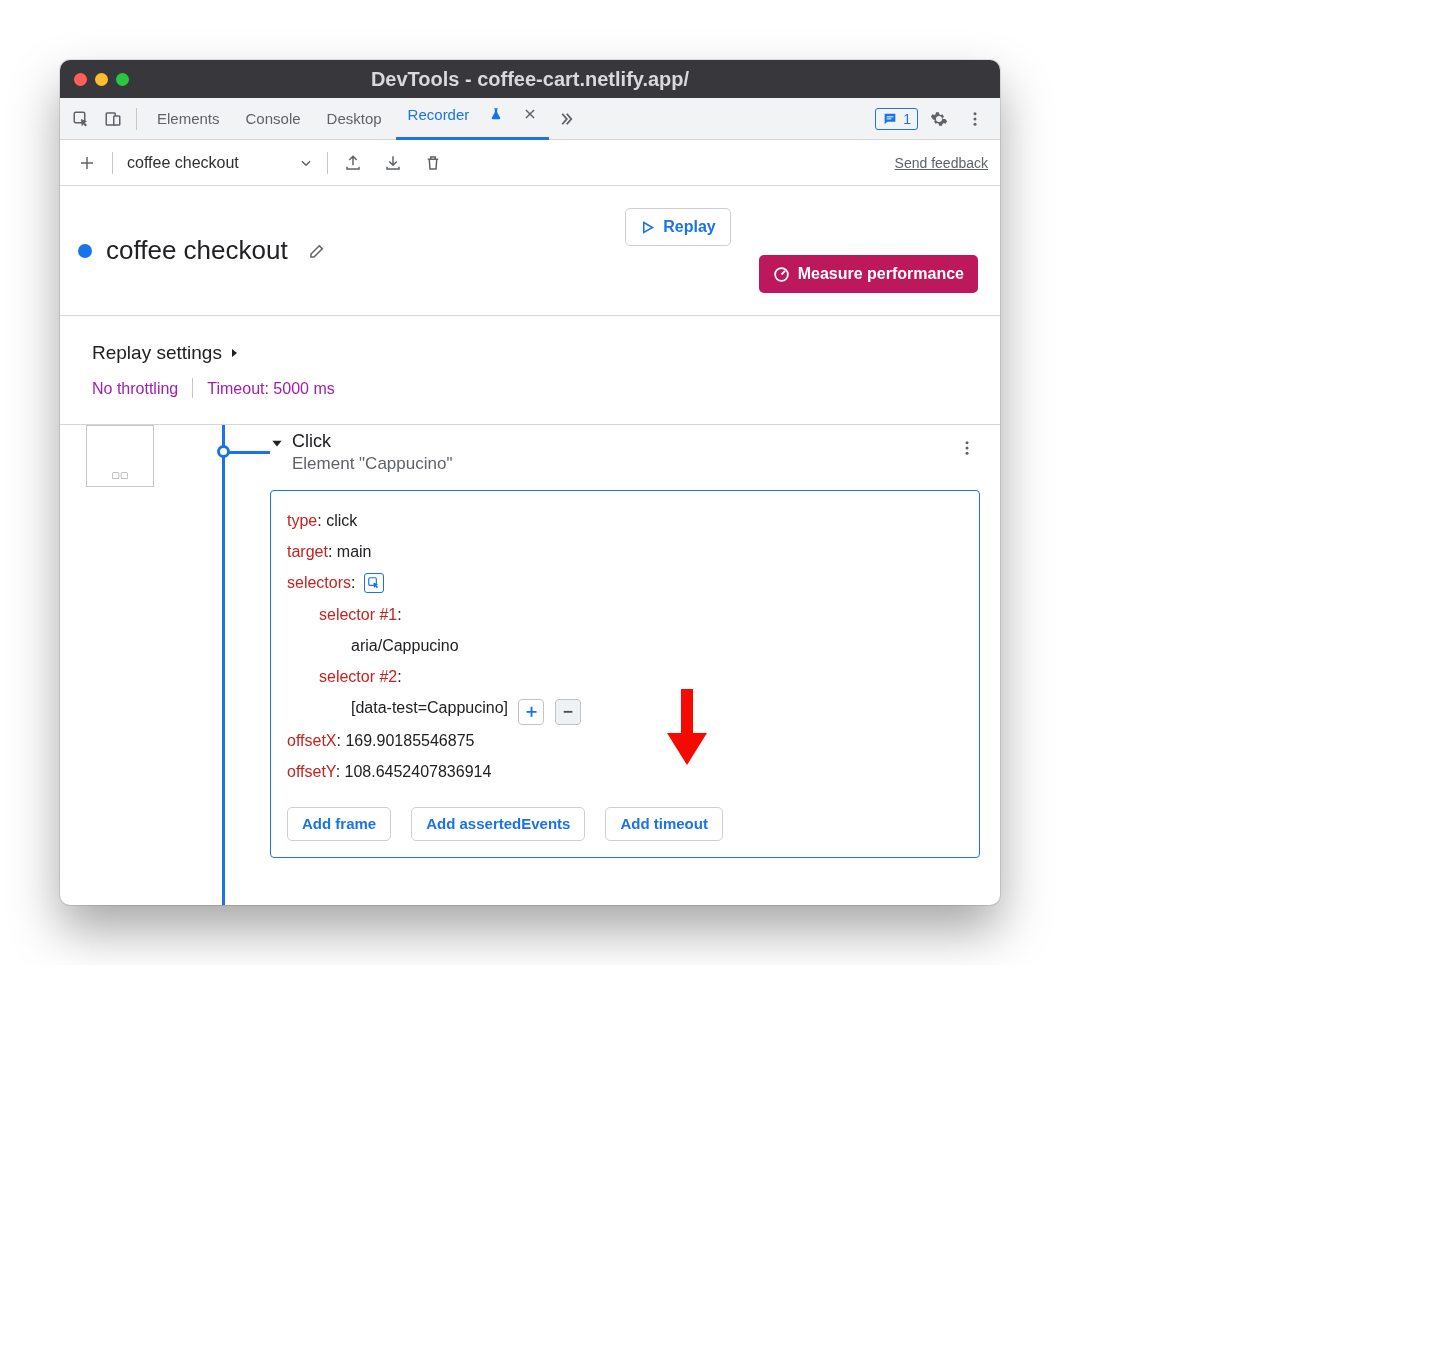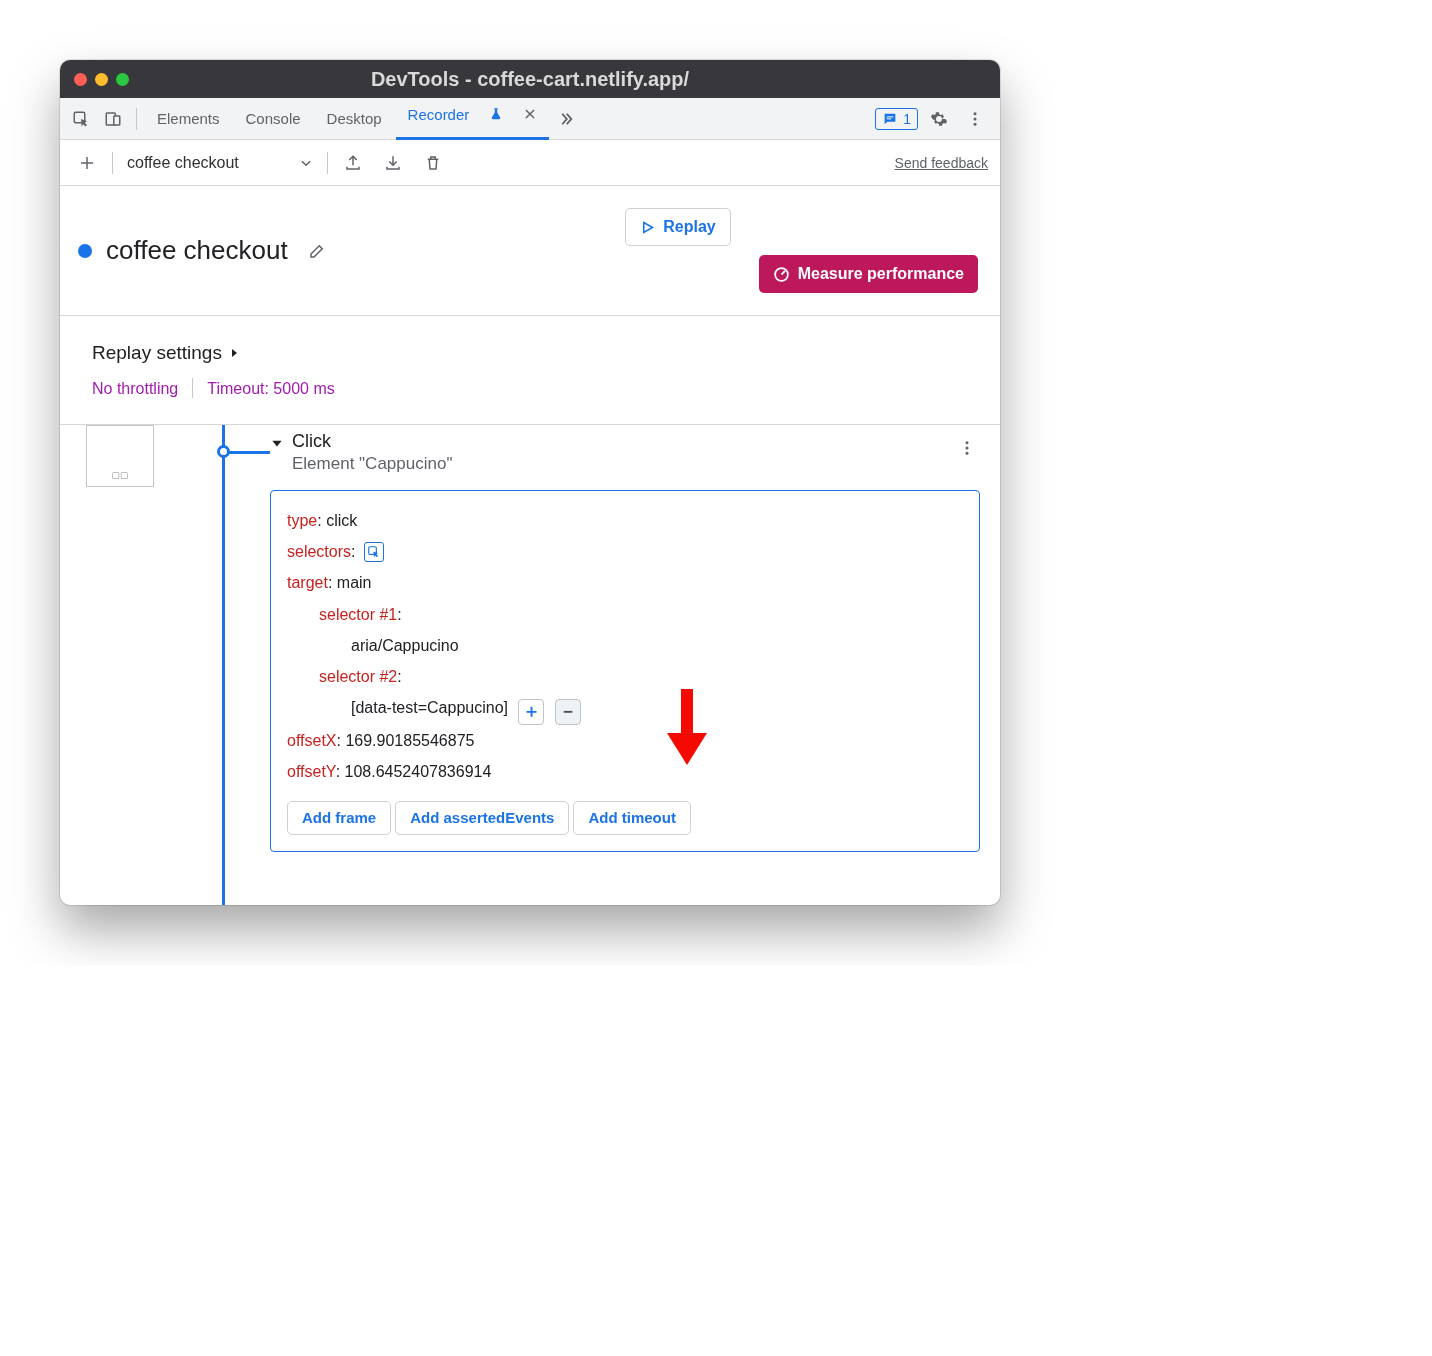--- a/index.html
+++ b/index.html
@@ -47,21 +47,21 @@
 .step-header .txts .t1 { font-size: 18px; color: #202124; }
 .step-header .txts .t2 { font-size: 17px; color: #5f6368; margin-top: 2px; }
 .kebab { position: absolute; right: 18px; top: 8px; color: #5f6368; }
 .code-box { margin-top: 16px; border: 1.5px solid #1a73e8; border-radius: 4px; padding: 14px 16px 16px; font-family: Liberation Sans, sans-serif; font-size: 16px; color: #202124; line-height: 1.95; position: relative; }
 .kw { color: #c5221f; }
 .ind1 { padding-left: 32px; }
 .ind2 { padding-left: 64px; }
 .pick-icon { display:inline-flex; border:1.5px solid #1a73e8; border-radius:3px; padding:2px; color:#1a73e8; vertical-align: -2px; margin-left: 4px;}
 .pm-btn { display:inline-flex; align-items:center; justify-content:center; width:26px; height:26px; border:1px solid #bfc4c9; border-radius:4px; color:#1a73e8; font-size:18px; font-weight:600; margin-left:6px; vertical-align:-4px; cursor:pointer;}
 .pm-btn.minus { background:#eef2f5; color:#4a4e52;}
-.add-row { display:flex; gap:4px; margin-top:14px; }
+.add-row { display:flex; gap:20px; margin-top:20px; }
 .add-row .btn { height:34px; font-size:15px; padding:0 14px; }
 .arrow { position:absolute; left: 392px; top: 198px; color:#f40a00; pointer-events:none; }
 .feedback { margin-left:auto; color:#5f6368; font-size:14px; text-decoration: underline; }
 </style>
 </head>
 <body>
 
 <div class="window">
   <div class="titlebar">
     <div class="traffic">
@@ -222,29 +222,29 @@
             <path d="M4 8l8 10 8-10z"></path>
           </svg>
         <div class="txts">
           <div class="t1">Click</div>
           <div class="t2">Element "Cappucino"</div>
         </div>
       </div>
 
       <div class="code-box">
         <div><span class="kw">type</span>: <span>click</span></div>
+        <div><span class="kw">target</span>: <span>main</span></div>
         <div><span class="kw">selectors</span>:
           <span class="pick-icon">
               <svg width="14" height="14" viewBox="0 0 24 24" fill="none" stroke="currentColor" stroke-width="2">
                 <rect x="3" y="3" width="13" height="13" rx="2"></rect>
                 <path d="M11 11l8 3-3 2 3 3-2 2-3-3-2 3z" fill="currentColor" stroke="none"></path>
               </svg>
             </span>
         </div>
-        <div><span class="kw">target</span>: <span>main</span></div>
         <div class="ind1"><span class="kw">selector #1</span>:</div>
         <div class="ind2"><span>aria/Cappucino</span></div>
         <div class="ind1"><span class="kw">selector #2</span>:</div>
         <div class="ind2">
           <span>[data-test=Cappucino]</span>
           <span class="pm-btn">＋</span>
           <span class="pm-btn minus">－</span>
         </div>
         <div><span class="kw">offsetX</span>: <span>169.90185546875</span></div>
         <div><span class="kw">offsetY</span>: <span>108.6452407836914</span></div>

